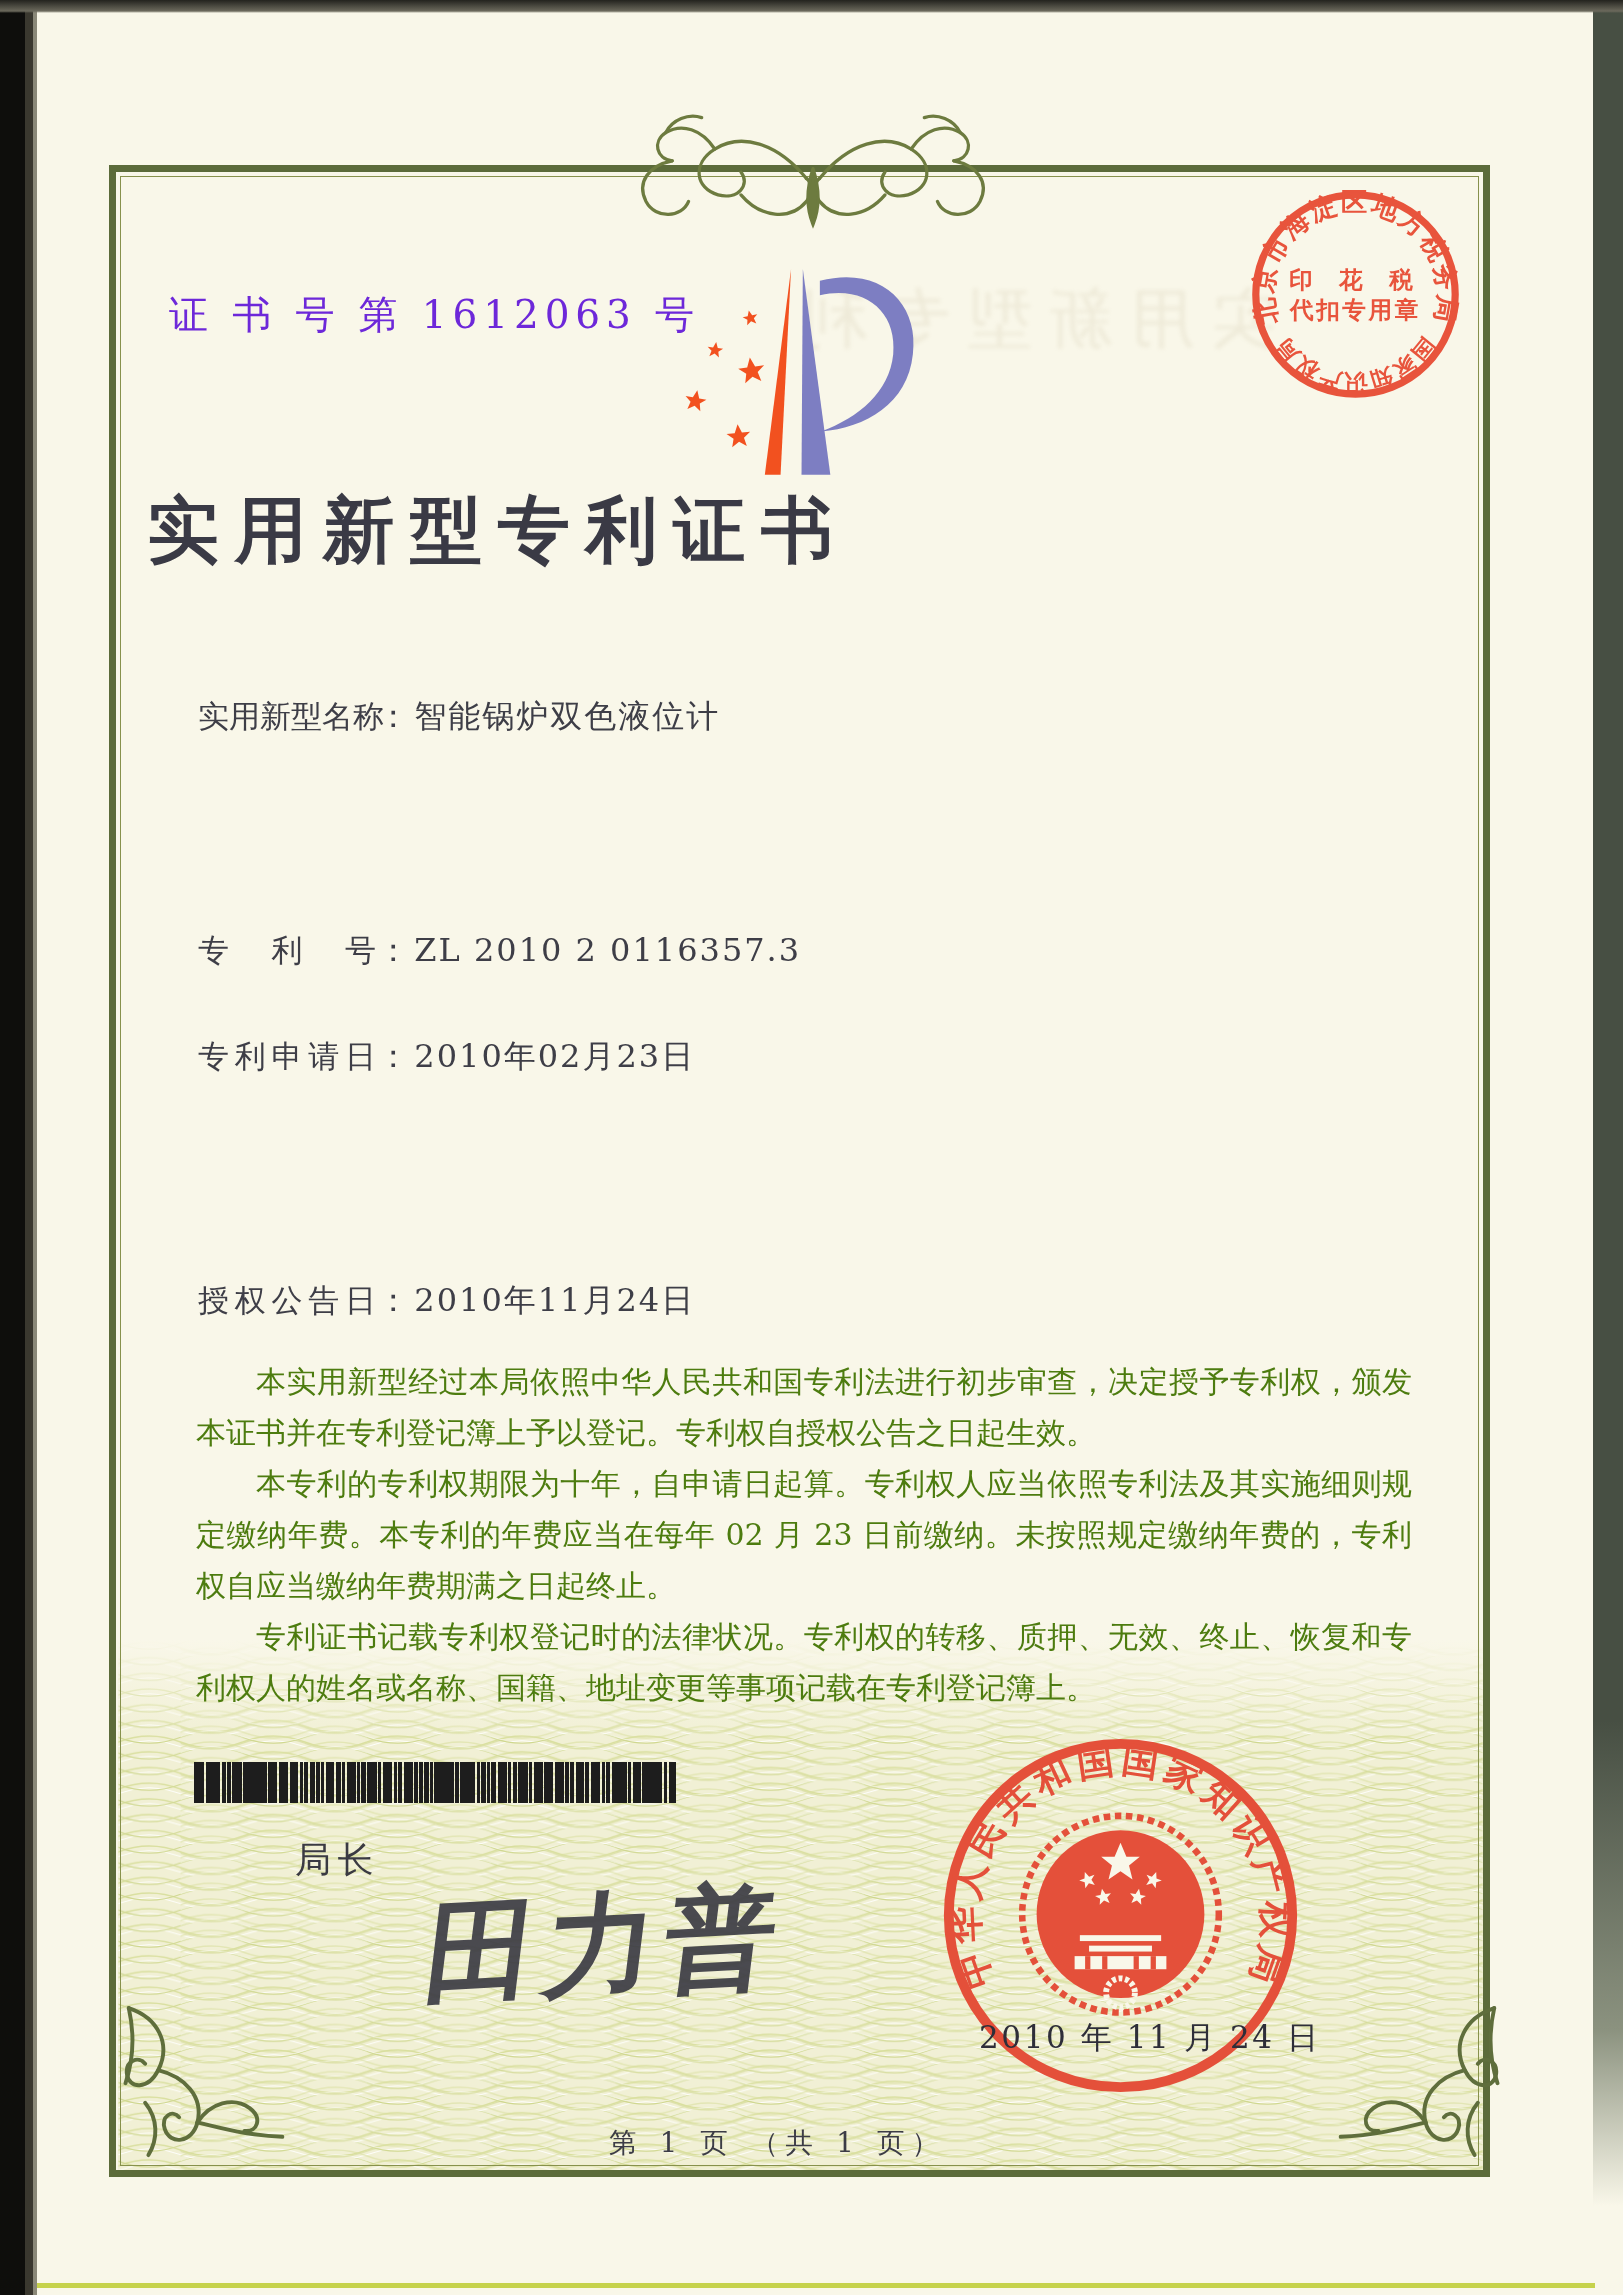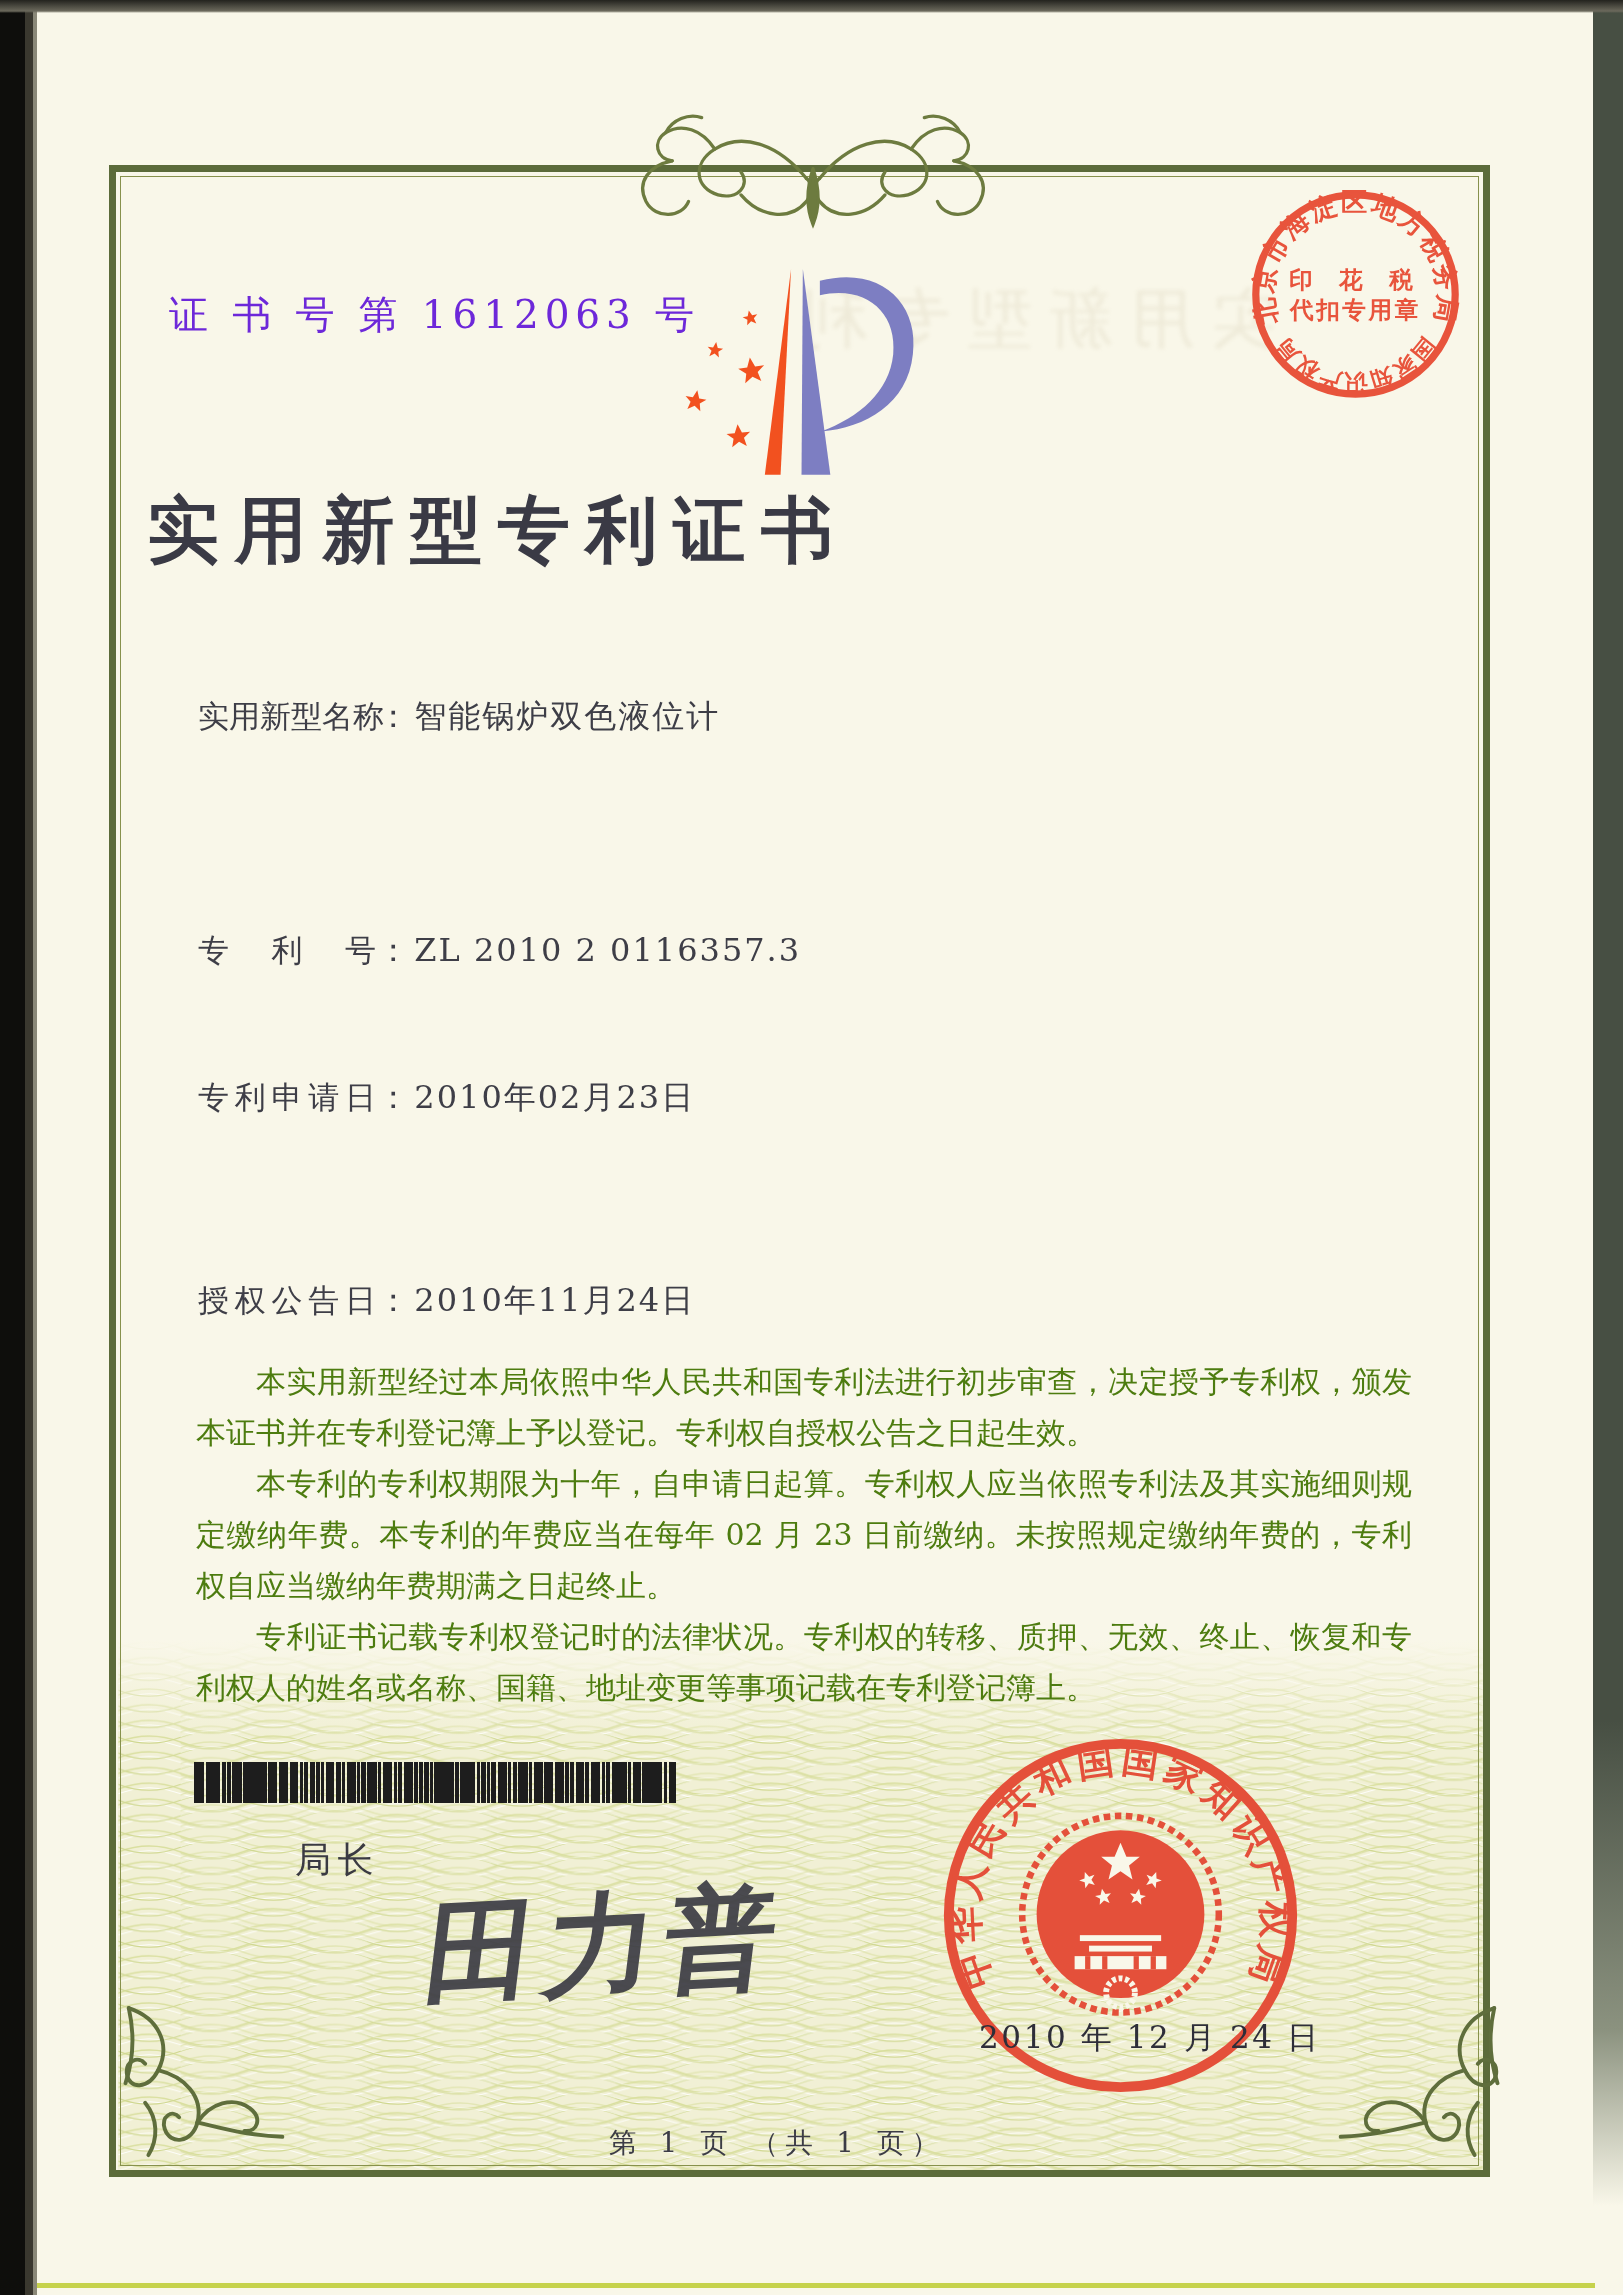--- a/index.html
+++ b/index.html
@@ -37,21 +37,21 @@
 
   .doc-title{position:absolute;left:109px;top:483px;width:1381px;text-align:left;
              font-size:72px;font-weight:bold;letter-spacing:15.7px;color:#3a3a45;
              transform:translateX(38px);white-space:nowrap;}
 
   .field{position:absolute;left:198px;height:43px;font-size:32px;white-space:nowrap;}
   .field .lbl{display:inline-block;width:178px;font-size:31px;text-align:justify;text-align-last:justify;
               vertical-align:baseline;}
   .field .colon{display:inline-block;margin-left:1.3px;}
   .field .val{margin-left:5px;letter-spacing:2px;}
-  .f1{top:695px;} .f2{top:814px;} .f3{top:929px;} .f4{top:1076px;} .f5{top:1169px;} .f6{top:1279px;}
+  .f1{top:695px;} .f2{top:814px;} .f3{top:929px;} .f4{top:1035px;} .f5{top:1169px;} .f6{top:1279px;}
 
   .body-text{position:absolute;left:196px;top:1356px;width:1216px;font-size:30px;line-height:51px;
              text-align:justify;color:#4d7c0f;}
   .body-text p{margin:0;text-indent:2em;}
 
   .barcode{position:absolute;left:194px;top:1762px;width:477px;height:41px;
            border-left:2.6px solid #1d1d1d;border-right:3.3px solid #1d1d1d;
            background-image:
              repeating-linear-gradient(90deg,#1d1d1d 0 3.3px,transparent 3.3px 5.2px),
              repeating-linear-gradient(90deg,#1d1d1d 0 2px,transparent 2px 11px),
@@ -222,18 +222,18 @@
         <rect x="232" y="326" width="96" height="9"></rect>
         <rect x="210" y="342" width="140" height="20"></rect>
         <rect x="226" y="342" width="8" height="20" fill="#e4503a"></rect>
         <rect x="252" y="342" width="8" height="20" fill="#e4503a"></rect>
         <rect x="300" y="342" width="8" height="20" fill="#e4503a"></rect>
         <rect x="326" y="342" width="8" height="20" fill="#e4503a"></rect>
       </g>
       <circle cx="280" cy="398" r="22" fill="none" stroke="#f9f7e9" stroke-width="9" stroke-dasharray="6 4"></circle>
     </g>
   </svg>
-  <div class="seal-date">2010 年 12 月 24 日</div>
+  <div class="seal-date">2010 年 11 月 24 日</div>
 
   <div class="footer">第 1 页 （共 1 页）</div>
 
 </div>
 
 
 </body></html>

